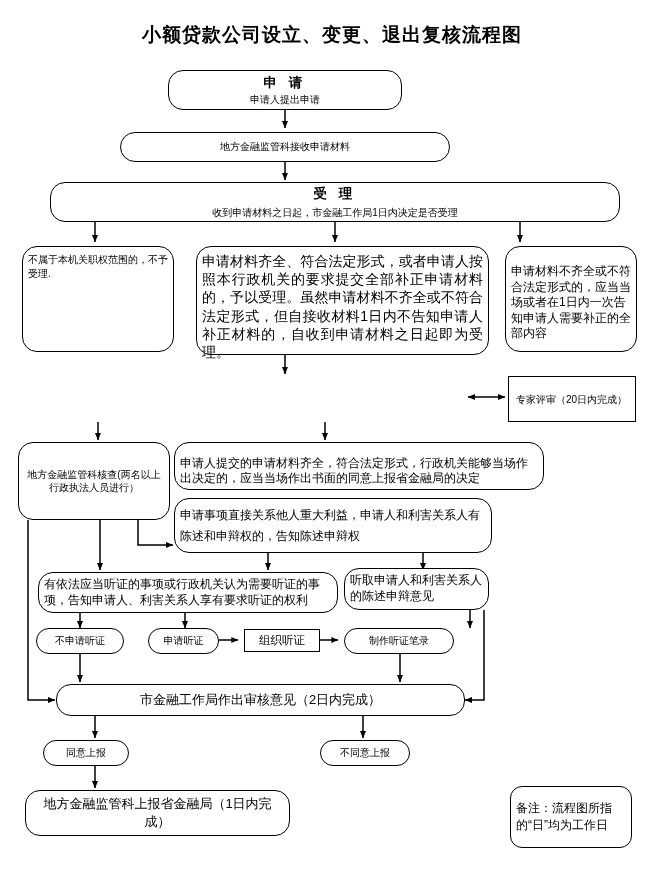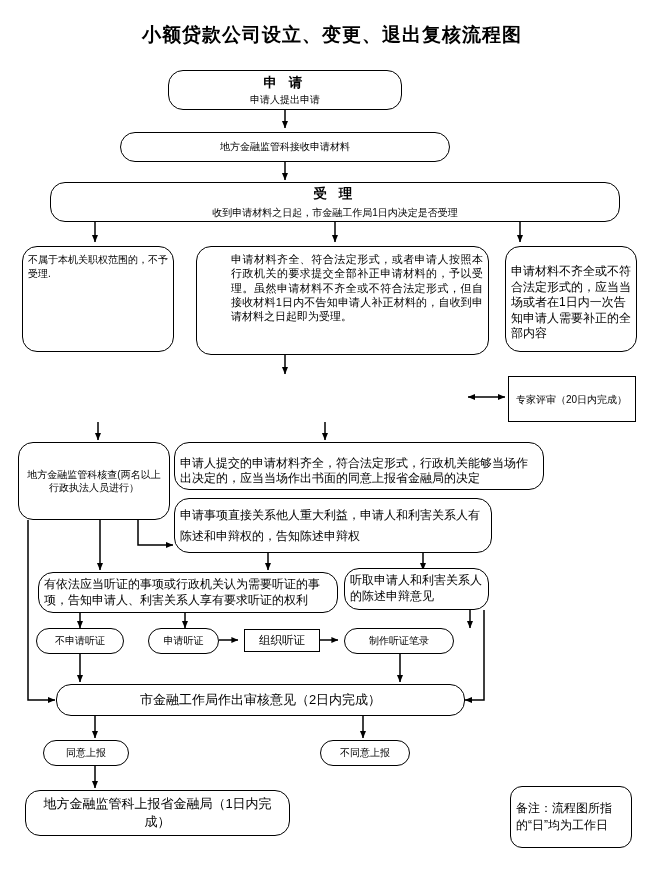--- a/index.html
+++ b/index.html
@@ -122,21 +122,21 @@
   <div class="node r" style="left:50px; top:182px; width:570px; height:40px;justify-content:space-between;">
     <div class="hdr">受 理</div>
     <div class="bdy">收到申请材料之日起，市金融工作局1日内决定是否受理</div>
   </div>
 
   <div class="node r left-al" style="left:22px; top:246px; width:152px; height:106px; justify-content:flex-start; padding-top:6px;">
     <div class="bdy">不属于本机关职权范围的，不予受理.</div>
   </div>
 
   <div class="node r left-al just tight" style="left:196px; top:246px; width:293px; height:109px; justify-content:flex-start; padding-top:5px; font-size:12px;">
-    <div class="bdy" style="font-size:11px;margin-left:29px;">申请材料齐全、符合法定形式，或者申请人按照本行政机关的要求提交全部补正申请材料的，予以受理。虽然申请材料不齐全或不符合法定形式，但自接收材料1日内不告知申请人补正材料的，自收到申请材料之日起即为受理。</div>
+    <div class="bdy" style="font-size:14px;">申请材料齐全、符合法定形式，或者申请人按照本行政机关的要求提交全部补正申请材料的，予以受理。虽然申请材料不齐全或不符合法定形式，但自接收材料1日内不告知申请人补正材料的，自收到申请材料之日起即为受理。</div>
   </div>
 
   <div class="node r left-al tight" style="left:505px; top:246px; width:132px; height:106px; justify-content:flex-start; padding-top:17px; font-size:12px;">
     <div class="bdy" style="font-size:12px;">申请材料不齐全或不符合法定形式的，应当当场或者在1日内一次告知申请人需要补正的全部内容</div>
   </div>
 
 
   <div class="node sq left-al" style="left:508px; top:376px; width:128px; height:46px; justify-content:center; padding-left:7px; line-height:1.5;">
     <div class="bdy">专家评审（20日内完成）</div>
   </div>

